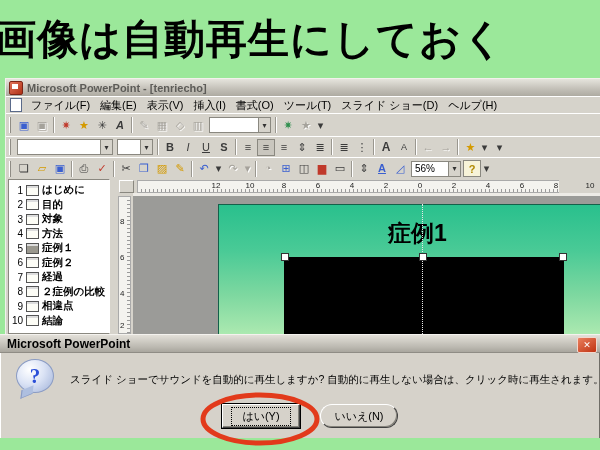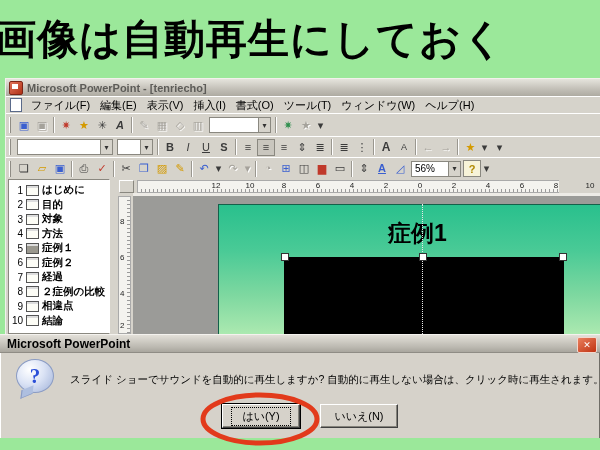--- a/index.html
+++ b/index.html
@@ -130,21 +130,21 @@
   </div>
 
   <div class="abs menubar">
     <span class="doc-icon"></span>
     <span class="menu-item">ファイル(F)</span>
     <span class="menu-item">編集(E)</span>
     <span class="menu-item">表示(V)</span>
     <span class="menu-item">挿入(I)</span>
     <span class="menu-item">書式(O)</span>
     <span class="menu-item">ツール(T)</span>
-    <span class="menu-item">ウィンドウ(W)</span>
+    <span class="menu-item">スライド ショー(D)</span>
     <span class="menu-item">ヘルプ(H)</span>
   </div>
 
   <div class="abs toolbar tb1">
     <span class="grip"></span>
     <span class="tb-btn c-blue">▣</span>
     <span class="tb-btn disabled">▣</span>
     <span class="sep"></span>
     <span class="tb-btn c-red">✷</span>
     <span class="tb-btn c-yellow">★</span>
@@ -333,19 +333,19 @@
   <span class="d-close">✕</span>
 </div>
 <div class="abs q-icon">
   <span class="q-mark">?</span>
 </div>
 <div class="abs d-msg">スライド ショーでサウンドを自動的に再生しますか? 自動的に再生しない場合は、クリック時に再生されます。</div>
 
 <div class="abs btn default" style="left:222px;top:404px;width:78px;align-items:center;">
   <span class="focus-inner">はい(Y)</span>
 </div>
-<div class="abs btn" style="left:320px;top:404px;width:78px;">
+<div class="abs btn" style="left:320px;top:404px;width:78px;border-radius:12px;">
   <span class="plain-inner">いいえ(N)</span>
 </div>
 
 <svg class="abs annotation" style="left:198px;top:392px;" width="124" height="54">
   <ellipse cx="62" cy="27" rx="57" ry="24" fill="none" stroke="#e23a1b" stroke-width="5"></ellipse>
 </svg>
 
 </body></html>

